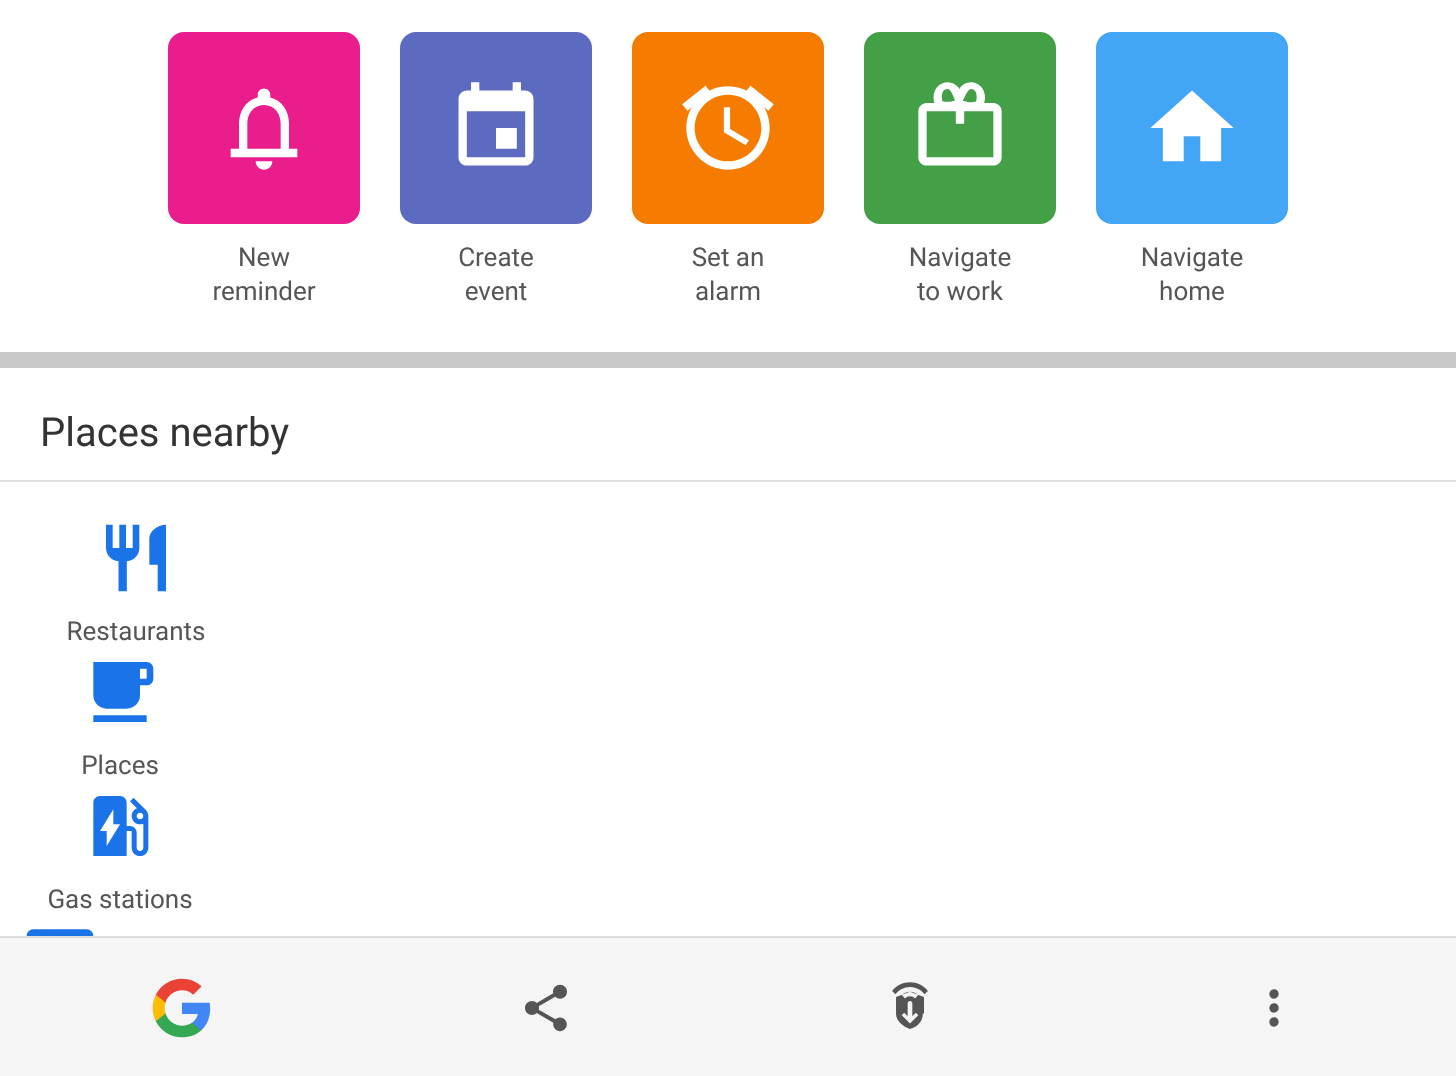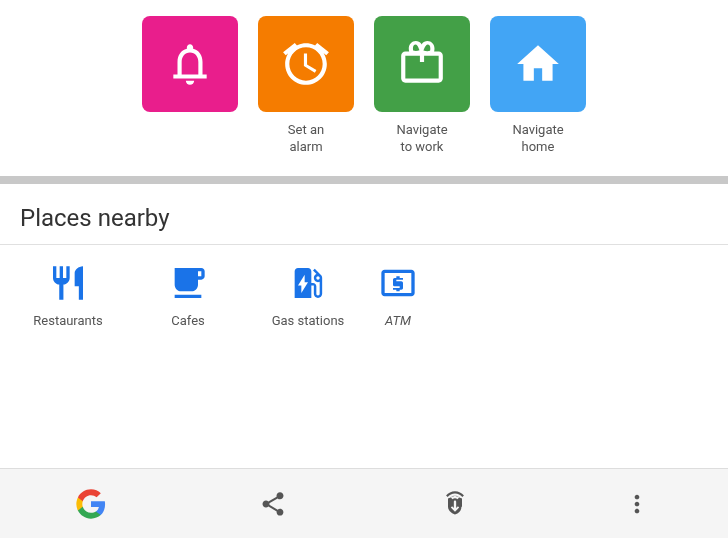--- a/index.html
+++ b/index.html
@@ -72,33 +72,33 @@
     
     .places-card {
       background: #fff;
       flex: 1;
       display: flex;
       flex-direction: column;
       padding: 0;
       overflow: hidden;
     }
     .places-title {
-      font-size: 24px;
+      font-size: 20px;
       color: #333;
       font-weight: 400;
       padding: 20px 15px 12px 20px;
     }
     .places-divider {
       height: 1px;
       background: #e0e0e0;
       margin: 0 0 0 0;
     }
     .places-items {
       display: flex;
-      flex-direction: row;
+      flex-direction: column;
       padding: 16px 13px 0 0;
       overflow: hidden;
     }
     .place-item {
       display: flex;
       flex-direction: column;
       align-items: center;
       min-width: 120px;
       width: 120px;
       cursor: pointer;
@@ -158,22 +158,31 @@
 <div class="quick-actions-card">
   <div class="quick-actions-grid">
 
     <div class="action-item">
       <div class="action-icon-box bg-pink">
         <svg viewBox="0 0 24 24">
           <path d="M18 17v-6c0-3.07-1.63-5.64-4.5-6.32V4c0-.83-.67-1.5-1.5-1.5s-1.5.67-1.5 1.5v.68C7.64 5.36 6 7.92 6 11v6H4v2h16v-2h-2zm-2 0H8v-6c0-2.48 1.51-4.5 4-4.5s4 2.02 4 4.5v6zm-4 5c1.1 0 2-.9 2-2h-4c0 1.1.9 2 2 2z"></path>
 
         </svg>
       </div>
-    </div>
-
+      <span class="action-label">New<br>reminder</span>
+    </div>
+
+    <div class="action-item">
+      <div class="action-icon-box bg-indigo">
+        <svg viewBox="0 0 24 24">
+          <path d="M17 12h-5v5h5v-5zM16 1v2H8V1H6v2H5c-1.11 0-1.99.9-1.99 2L3 19c0 1.1.89 2 2 2h14c1.1 0 2-.9 2-2V5c0-1.1-.9-2-2-2h-1V1h-2zm3 18H5V8h14v11z"></path>
+        </svg>
+      </div>
+      <span class="action-label">Create<br>event</span>
+    </div>
 
     <div class="action-item">
       <div class="action-icon-box bg-orange">
         <svg viewBox="0 0 24 24">
           <path d="M12 2C6.48 2 2 6.48 2 12s4.48 10 10 10 10-4.48 10-10S17.52 2 12 2zm0 18c-4.41 0-8-3.59-8-8s3.59-8 8-8 8 3.59 8 8-3.59 8-8 8zm.5-13H11v6l5.25 3.15.75-1.23-4.5-2.67V7zM7.88 3.39L6.6 1.86 1 6.31l1.28 1.53 5.6-4.45zM23 6.31l-5.6-4.45-1.28 1.53 5.6 4.45L23 6.31z"></path>
         </svg>
       </div>
       <span class="action-label">Set an<br>alarm</span>
     </div>
 
@@ -216,21 +225,21 @@
       </div>
       <span class="place-label">Restaurants</span>
     </div>
 
     <div class="place-item">
       <div class="place-icon">
         <svg viewBox="0 0 24 24" fill="#1a73e8">
           <path d="M20 3H4v10c0 2.21 1.79 4 4 4h6c2.21 0 4-1.79 4-4v-3h2c1.11 0 2-.89 2-2V5c0-1.11-.89-2-2-2zm0 5h-2V5h2v3zM4 19h16v2H4z"></path>
         </svg>
       </div>
-      <span class="place-label">Cafes</span>
+      <span class="place-label">Places</span>
     </div>
 
 
 
     <div class="place-item">
       <div class="place-icon">
         <svg viewBox="0 0 24 24" fill="#1a73e8">
           <path d="M19.77 7.23l.01-.01-3.72-3.72-1.06 1.06 2.11 2.11c-.94.36-1.61 1.26-1.61 2.33 0 1.38 1.12 2.5 2.5 2.5.36 0 .69-.08 1-.21v7.21c0 .55-.45 1-1 1s-1-.45-1-1V14c0-1.1-.9-2-2-2h-1V5c0-1.1-.9-2-2-2H6c-1.1 0-2 .9-2 2v16h10v-7.5h1.5v5c0 1.38 1.12 2.5 2.5 2.5s2.5-1.12 2.5-2.5V9c0-.69-.28-1.32-.73-1.77zM18 10c-.55 0-1-.45-1-1s.45-1 1-1 1 .45 1 1-.45 1-1 1zM8 18v-4.5H6L10 7v4.5h2L8 18z"></path>
         </svg>
       </div>

